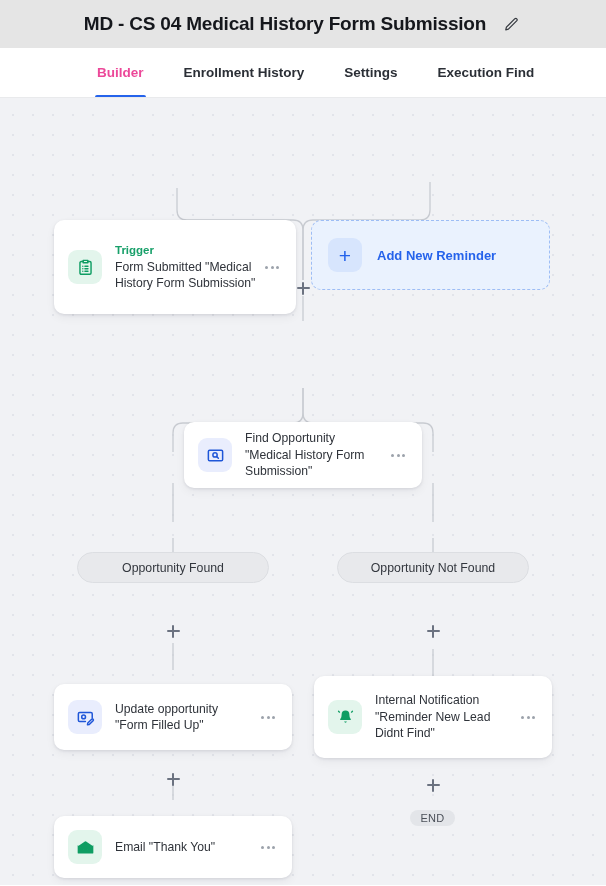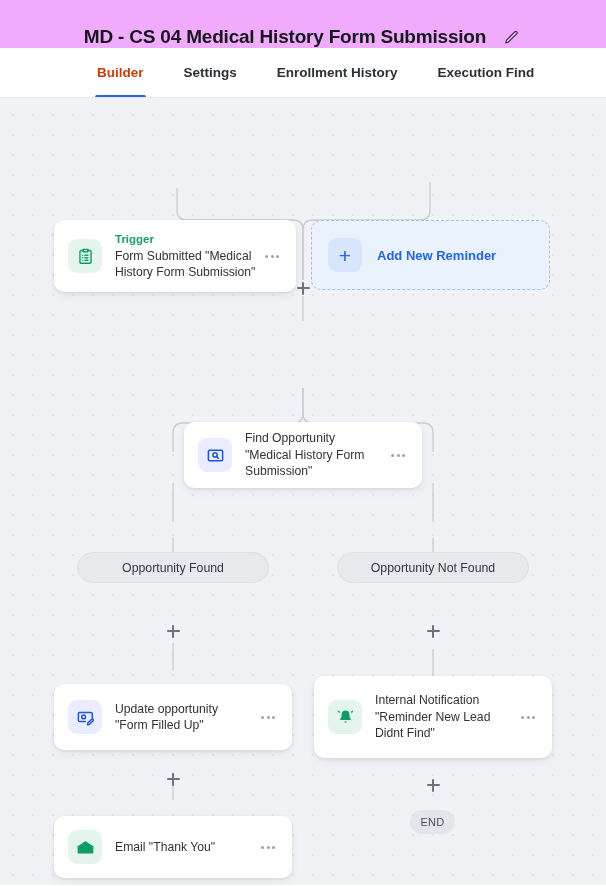--- a/index.html
+++ b/index.html
@@ -14,23 +14,23 @@
   body {
     font-family: "Liberation Sans", sans-serif;
     background: #ffffff;
     color: #1f2937;
     -webkit-font-smoothing: antialiased;
   }
 
   
   .app-header {
     height: 48px;
-    background: #f0abfc;
-    display: flex;
-    align-items: flex-end;
+    background: #e5e5e5;
+    display: flex;
+    align-items: center;
     justify-content: center;
     position: relative;
   }
   .page-title {
     font-size: 19px;
     font-weight: 700;
     color: #15171c;
     letter-spacing: -0.2px;
   }
   .edit-title-btn {
@@ -57,21 +57,21 @@
   .tab {
     display: flex;
     align-items: center;
     font-size: 13.5px;
     font-weight: 600;
     color: #2b2f36;
     cursor: pointer;
     position: relative;
     padding: 0 2px;
   }
-  .tab.active { color: #c2410c; }
+  .tab.active { color: #ec4899; }
   .tab.active:after {
     content: "";
     position: absolute;
     left: 0; right: 0; bottom: 0;
     height: 2.5px;
     background: #2563eb;
     border-radius: 2px 2px 0 0;
   }
 
   
@@ -198,21 +198,21 @@
     justify-content: center;
     font-size: 12.3px;
     color: #33373e;
     cursor: pointer;
   }
 
   
   .end-pill {
     position: absolute;
     width: 45px;
-    height: 24px;
+    height: 16px;
     background: #e3e5e9;
     border-radius: 12px;
     display: flex;
     align-items: center;
     justify-content: center;
     font-size: 11px;
     font-weight: 500;
     color: #4b5059;
     letter-spacing: 0.2px;
   }
@@ -244,22 +244,22 @@
   <div class="page-title">MD - CS 04 Medical History Form Submission</div>
   <div class="edit-title-btn">
     <svg width="17" height="17" viewBox="0 0 24 24" fill="none" stroke="currentColor" stroke-width="1.7" stroke-linecap="round" stroke-linejoin="round">
       <path d="M16.8 3.8a2 2 0 0 1 2.8 2.8L7.6 18.6l-3.7.9.9-3.7L16.8 3.8z"></path>
     </svg>
   </div>
 </div>
 
 <div class="tab-bar">
   <div class="tab active">Builder</div>
+  <div class="tab">Enrollment History</div>
   <div class="tab">Settings</div>
-  <div class="tab">Enrollment History</div>
   <div class="tab">Execution Find</div>
 </div>
 
 <div class="canvas">
 
   <svg class="svg-layer" viewBox="0 0 606 787">
     <g fill="none" stroke="#c8cbd1" stroke-width="1.3">
 
       <path d="M177 90 L177 112 Q177 122 187 122 L293 122 Q303 122 303 132 L303 182"></path>
 
@@ -280,21 +280,21 @@
       <path d="M173 718 L173 742"></path>
 
       <path d="M433 385 L433 424"></path>
       <path d="M433 440 L433 473"></path>
 
       <path d="M433 551 L433 578"></path>
       <path d="M433 594 L433 612"></path>
     </g>
   </svg>
 
-  <div class="node" style="left:54px; top:122px; width:242px; height:72px;align-items:center;">
+  <div class="node" style="left:54px; top:122px; width:242px; height:94px;align-items:center;">
     <div class="node-icon icon-green">
       <svg width="19" height="19" viewBox="0 0 24 24" fill="none" stroke="currentColor" stroke-width="1.8" stroke-linecap="round" stroke-linejoin="round">
         <path d="M9 3h6v3H9z"></path>
         <path d="M15 4.5h2.5A1.5 1.5 0 0 1 19 6v13a1.5 1.5 0 0 1-1.5 1.5h-11A1.5 1.5 0 0 1 5 19V6a1.5 1.5 0 0 1 1.5-1.5H9"></path>
         <path d="M8.6 10.5h.01M11.3 10.5h3.8M8.6 13.6h.01M11.3 13.6h3.8M8.6 16.7h.01M11.3 16.7h3.8"></path>
       </svg>
     </div>
     <div class="node-body">
       <div class="node-kicker">Trigger</div>
       <div class="node-label">Form Submitted "Medical History Form Submission"</div>

